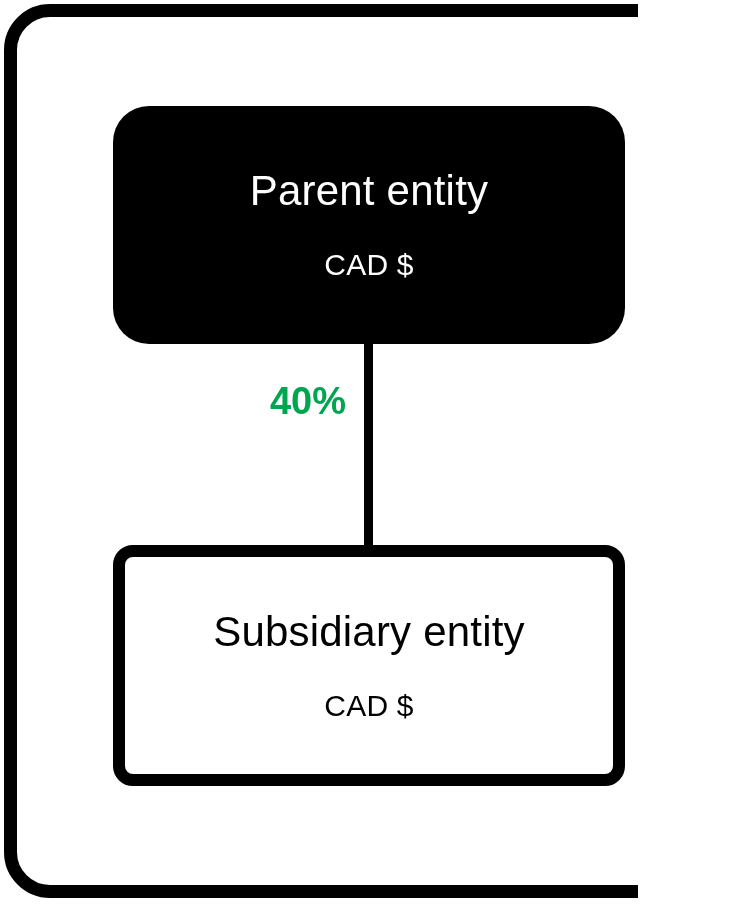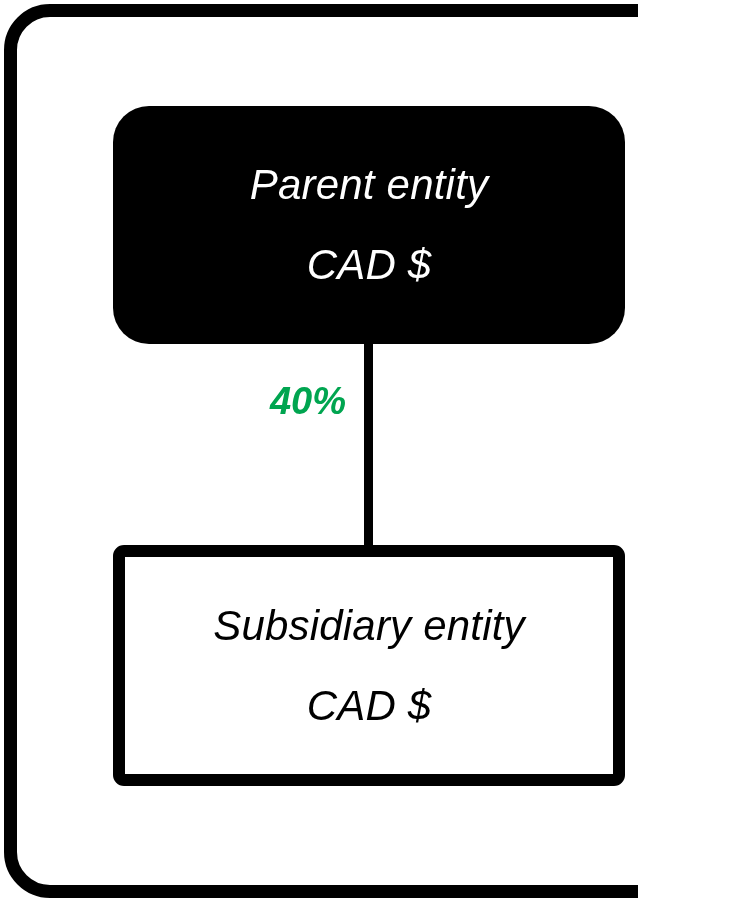--- a/index.html
+++ b/index.html
@@ -11,21 +11,20 @@
   body {
     font-family: "Liberation Sans", sans-serif;
   }
 
   #canvas {
     position: relative;
     width: 638px;
     height: 905px;
     background: #ffffff;
     overflow: hidden;
-    font-style: italic;
   }
 
   
   .outer-frame {
     position: absolute;
     left: 4px;
     top: 4px;
     width: 731px;
     height: 894px;
     box-sizing: border-box;
@@ -55,33 +54,33 @@
     color: #ffffff;
   }
 
   .node-subsidiary {
     left: 113px;
     top: 545px;
     width: 512px;
     height: 241px;
     background: #ffffff;
     border: 12px solid #000000;
-    border-radius: 11px;
+    border-radius: 20px;
     color: #000000;
   }
 
   .node-line1 {
     font-size: 42px;
     line-height: 1;
     letter-spacing: 0.2px;
     white-space: nowrap;
   }
 
   .node-line2 {
-    font-size: 42px;
+    font-size: 30px;
     line-height: 1;
     letter-spacing: 0.2px;
     white-space: nowrap;
     margin-top: 38px;
   }
 
   
   .connector {
     position: absolute;
     left: 364px;

